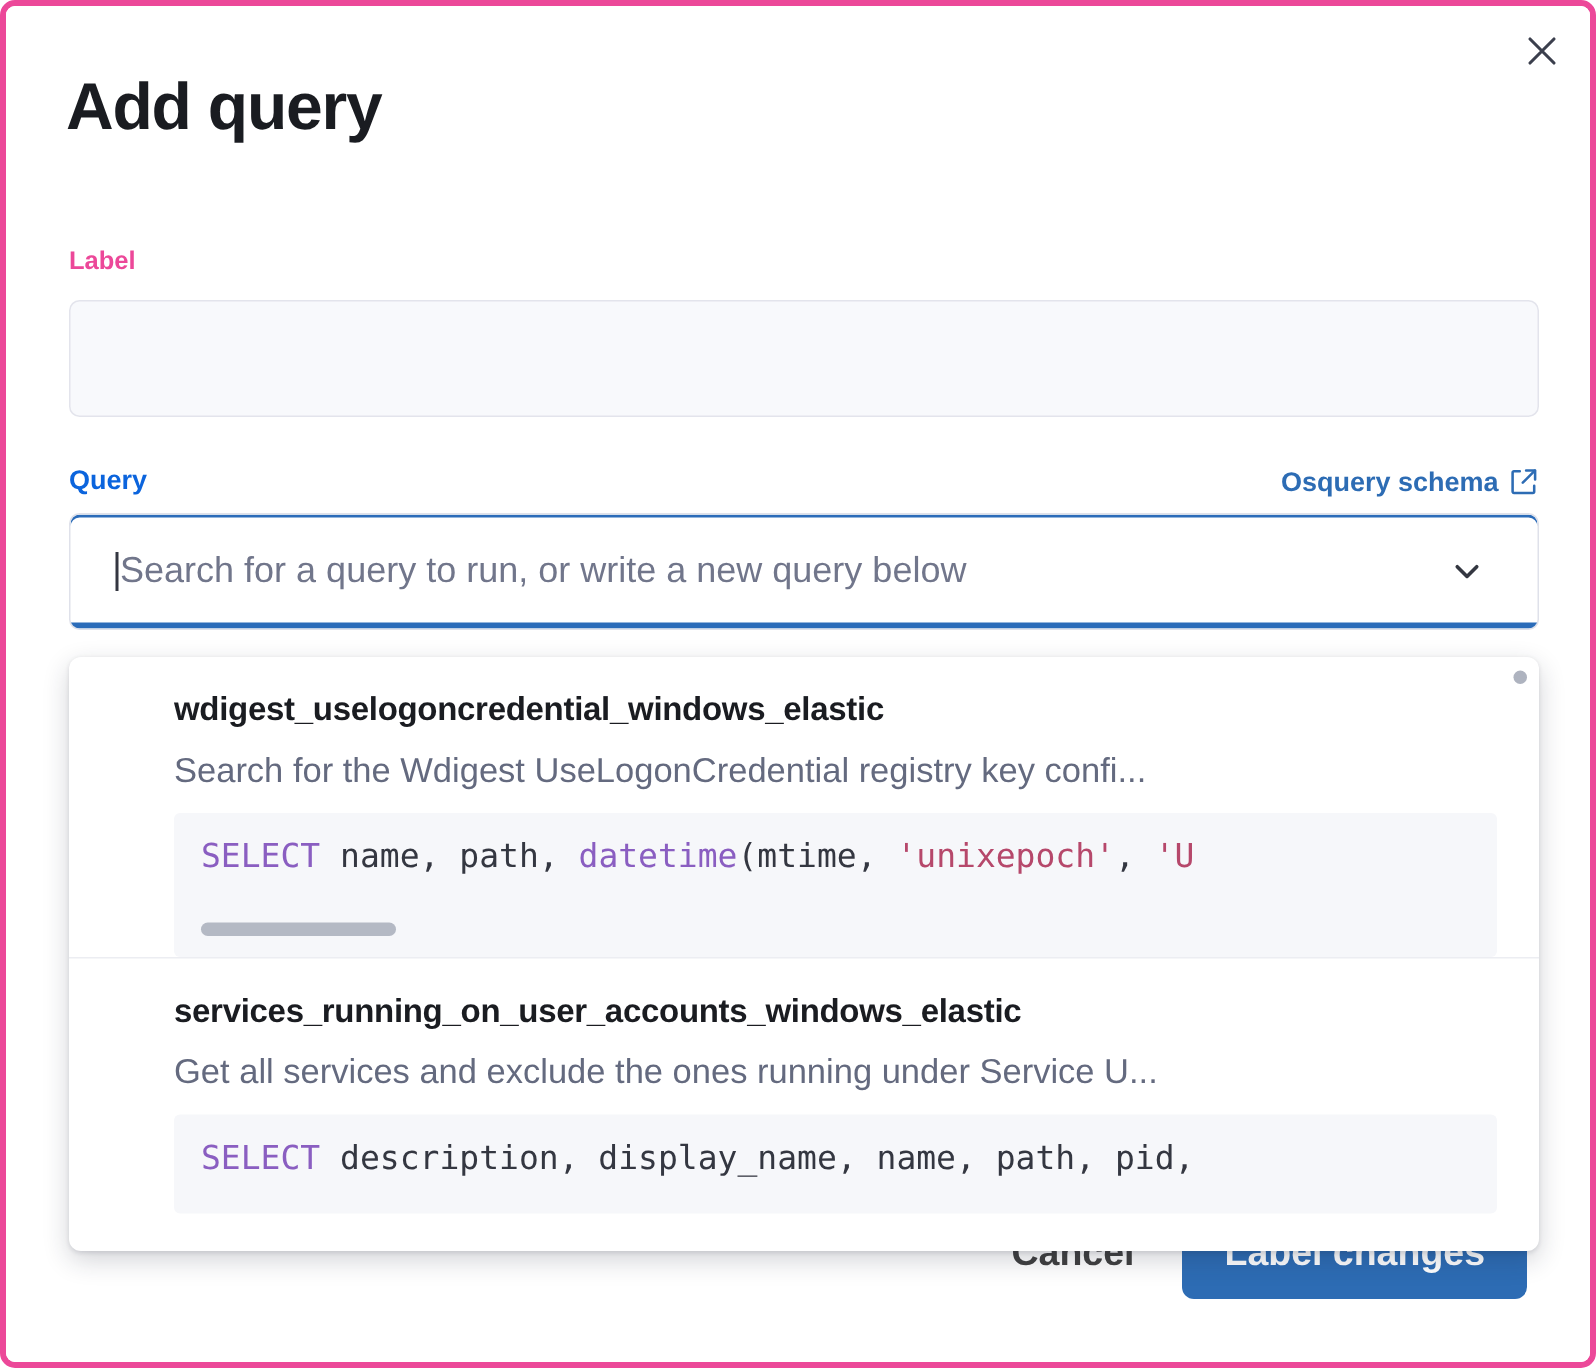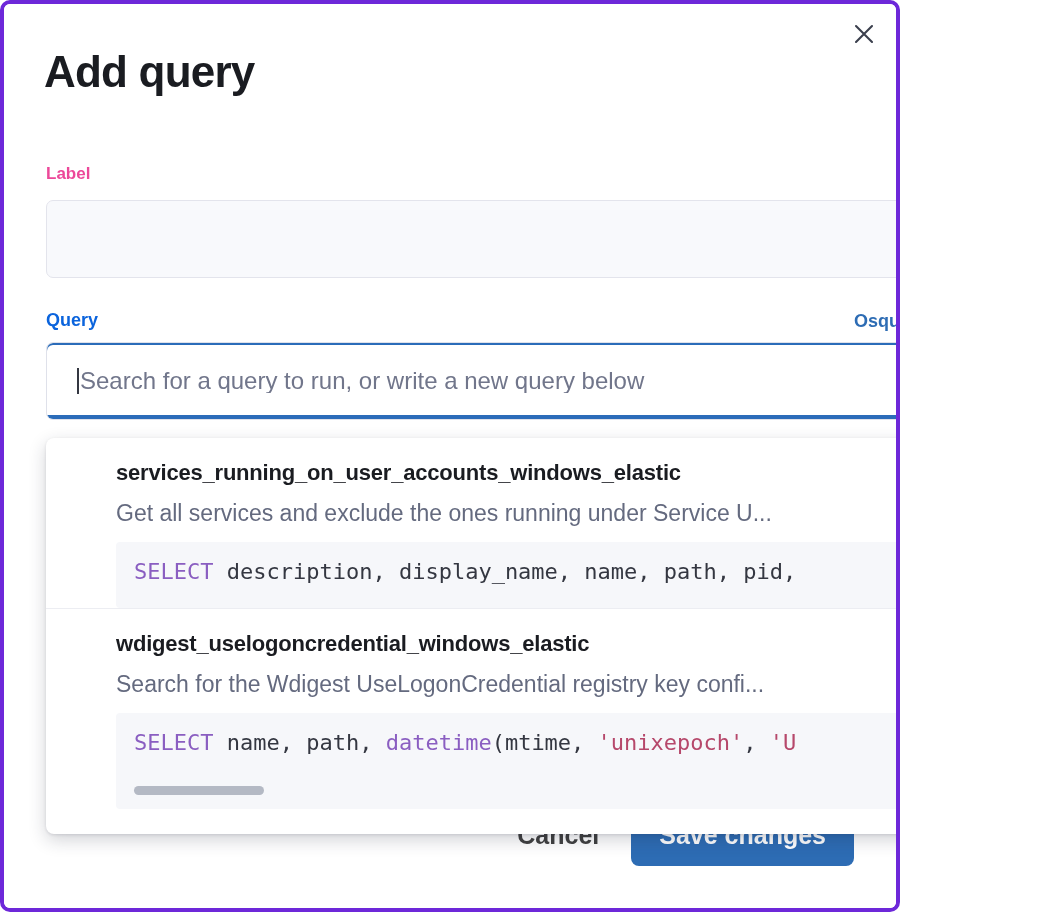--- a/index.html
+++ b/index.html
@@ -11,23 +11,23 @@
     width: 1064px;
     height: 912px;
     overflow: hidden;
     font-family: "Liberation Sans", sans-serif;
   }
 
   
   #frame {
     position: relative;
     box-sizing: border-box;
-    width: 900px;
+    width: 1064px;
     height: 912px;
-    border: 4px solid #6d28d9;
+    border: 4px solid #ec4899;
     border-radius: 10px;
     background: #ffffff;
     overflow: hidden;
   }
 
   
   #modal {
     position: absolute;
     inset: 0;
     background: #ffffff;
@@ -331,38 +331,38 @@
         <span class="combo-chevron">
           <svg width="26" height="26" viewBox="0 0 26 26" aria-hidden="true">
             <path d="M6.5 9.8 L13 16.3 L19.5 9.8" stroke="#343741" stroke-width="2.4" fill="none" stroke-linecap="round" stroke-linejoin="round"></path>
           </svg>
         </span>
       </div>
     </div>
 
     <div class="footer">
       <button class="btn-cancel">Cancel</button>
-      <button class="btn-save">Save changes</button>
+      <button class="btn-save">Label changes</button>
     </div>
 
     <div class="dropdown">
       <div class="dd-vscroll"></div>
       <div class="dropdown-scroll" id="dd-list">
-          <div class="dd-item">
-            <div class="dd-title">services_running_on_user_accounts_windows_elastic</div>
-            <div class="dd-desc">Get all services and exclude the ones running under Service U...</div>
-            <div class="dd-code short">
-              <div class="code-line"><span class="tok-kw">SELECT</span><span class="tok-pl"> description, display_name, name, path, pid,</span></div>
-            </div>
-          </div>
           <div class="dd-item">
             <div class="dd-title">wdigest_uselogoncredential_windows_elastic</div>
             <div class="dd-desc">Search for the Wdigest UseLogonCredential registry key confi...</div>
             <div class="dd-code">
               <div class="code-line"><span class="tok-kw">SELECT</span><span class="tok-pl"> name, path, </span><span class="tok-fn">datetime</span><span class="tok-pl">(mtime, </span><span class="tok-str">'unixepoch'</span><span class="tok-pl">, </span><span class="tok-str">'U</span></div>
               <div class="code-hscroll"></div>
             </div>
           </div>
+          <div class="dd-item">
+            <div class="dd-title">services_running_on_user_accounts_windows_elastic</div>
+            <div class="dd-desc">Get all services and exclude the ones running under Service U...</div>
+            <div class="dd-code short">
+              <div class="code-line"><span class="tok-kw">SELECT</span><span class="tok-pl"> description, display_name, name, path, pid,</span></div>
+            </div>
+          </div>
         </div>
     </div>
 
   </div>
 </div>
 
 </body></html>

